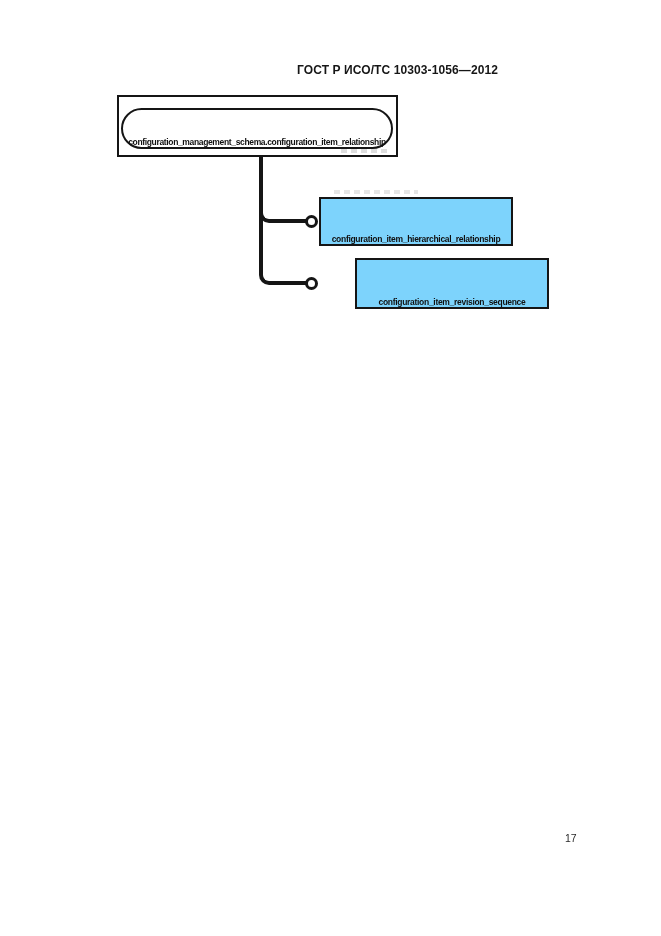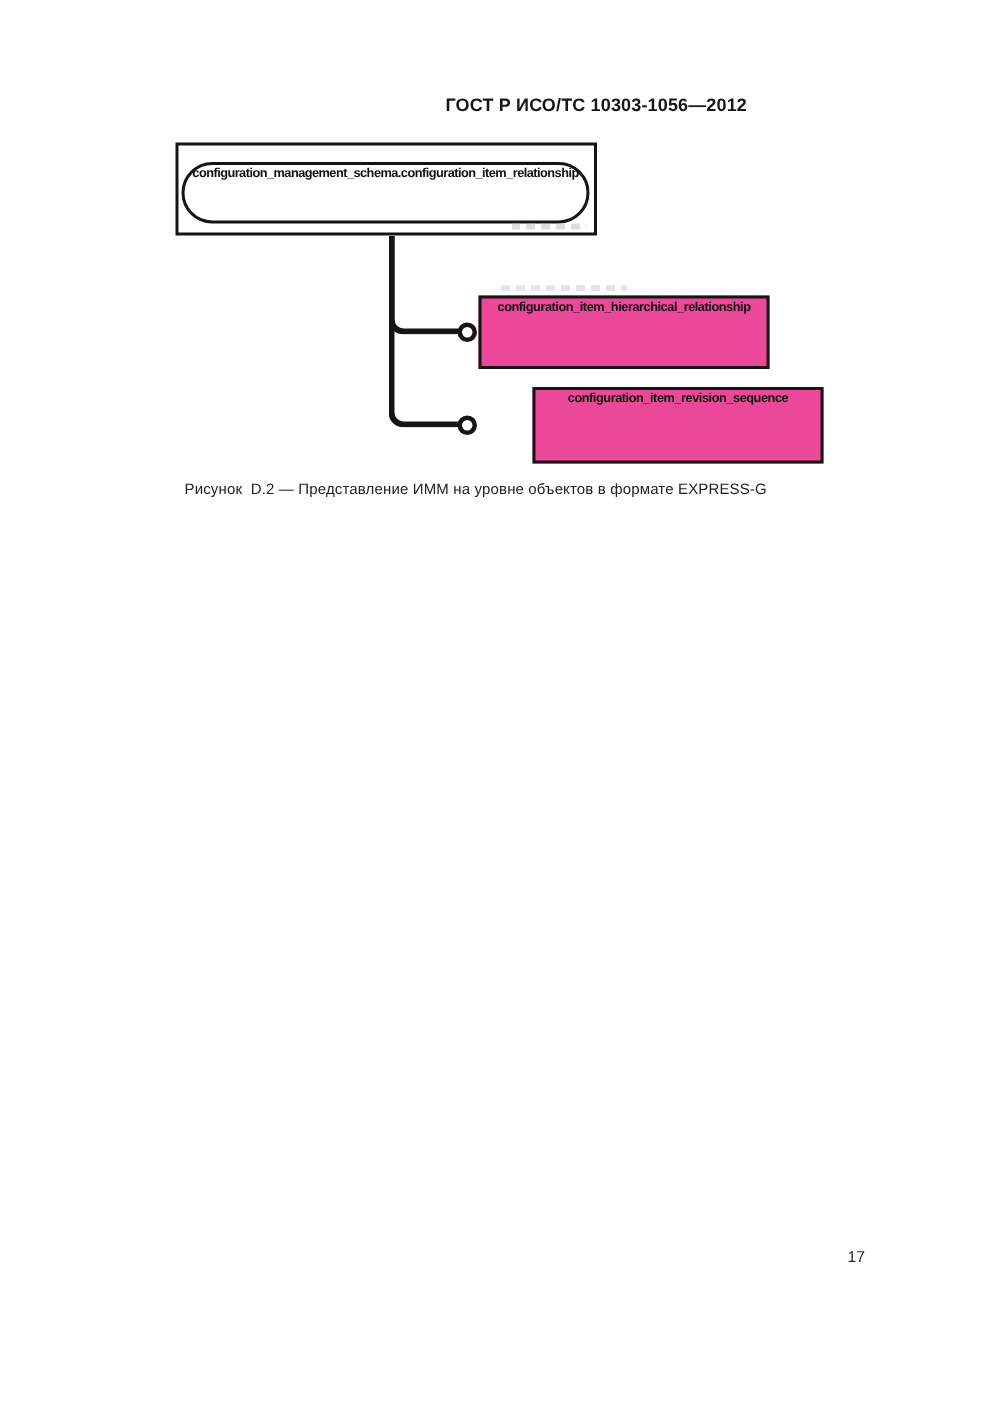--- a/index.html
+++ b/index.html
@@ -31,21 +31,21 @@
     background: #ffffff;
   }
   .schema-oval {
     position: absolute;
     left: 2px; top: 11px;
     width: 272px; height: 41px;
     border: 2px solid #151515;
     border-radius: 21px;
     background: #ffffff;
     display: flex;
-    align-items: flex-start;
+    align-items: flex-end;
     justify-content: center;
   }
   .schema-oval span {
     font-size: 8.5px;
     font-weight: bold;
     letter-spacing: -0.35px;
     color: #101010;
     white-space: nowrap;
   }
   .elbow {
@@ -65,23 +65,23 @@
     border-radius: 50%;
     background: #ffffff;
   }
   .circle-1 { left: 305px; top: 215px; }
   .circle-2 { left: 305px; top: 277px; }
   .entity-box {
     position: absolute;
     left: 319px;
     width: 194px;
     border: 2.5px solid #151515;
-    background: #ec4899;
+    background: #7dd3fc;
     display: flex;
-    align-items: flex-start;
+    align-items: flex-end;
     justify-content: center;
   }
   .entity-1 { top: 197px; height: 49px; }
   .entity-2 { top: 258px; height: 51px; margin-left: 36px; }
   .entity-box span {
     font-size: 8.5px;
     font-weight: bold;
     letter-spacing: -0.3px;
     color: #101010;
     white-space: nowrap;
@@ -137,17 +137,16 @@
 
     <div class="entity-box entity-2">
       <span>configuration_item_revision_sequence</span>
     </div>
 
     <div class="artifact artifact-1"></div>
     <div class="artifact artifact-2"></div>
 
   </div>
 
-  <div class="caption">Рисунок  D.2 — Представление ИММ на уровне объектов в формате EXPRESS-G</div>
 
   <div class="page-number">17</div>
 
 </div>
 
 </body></html>

